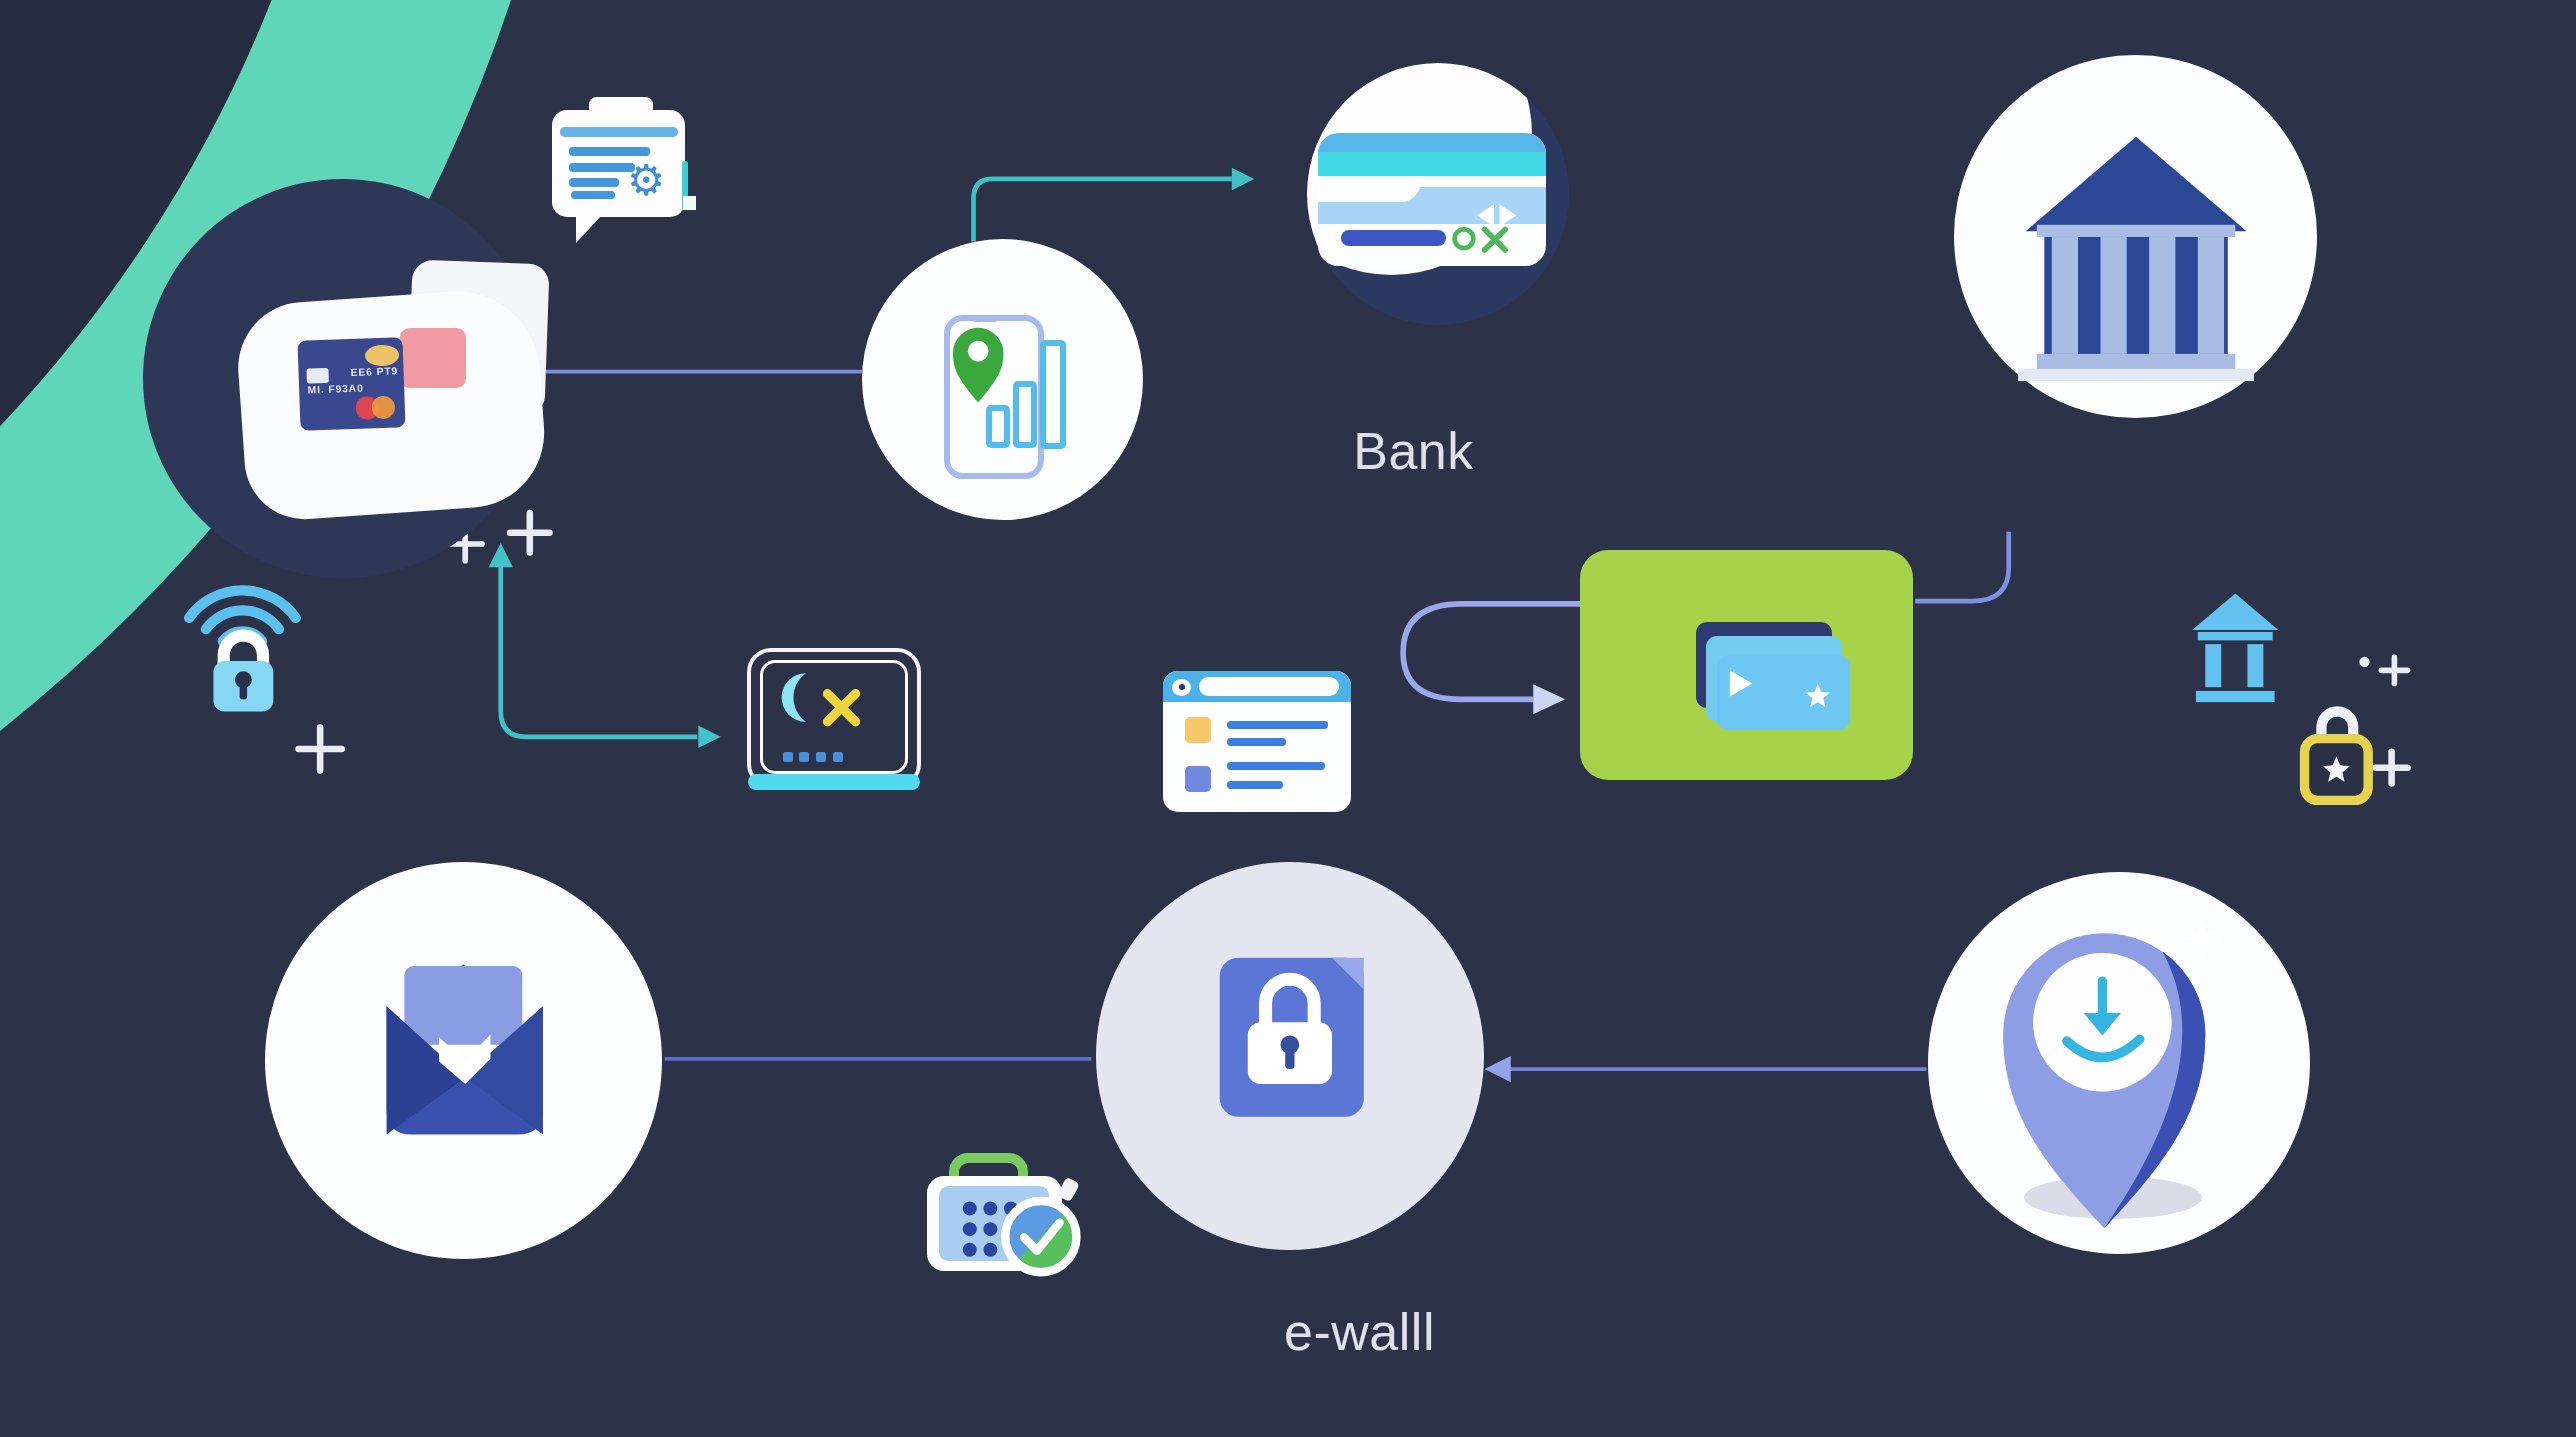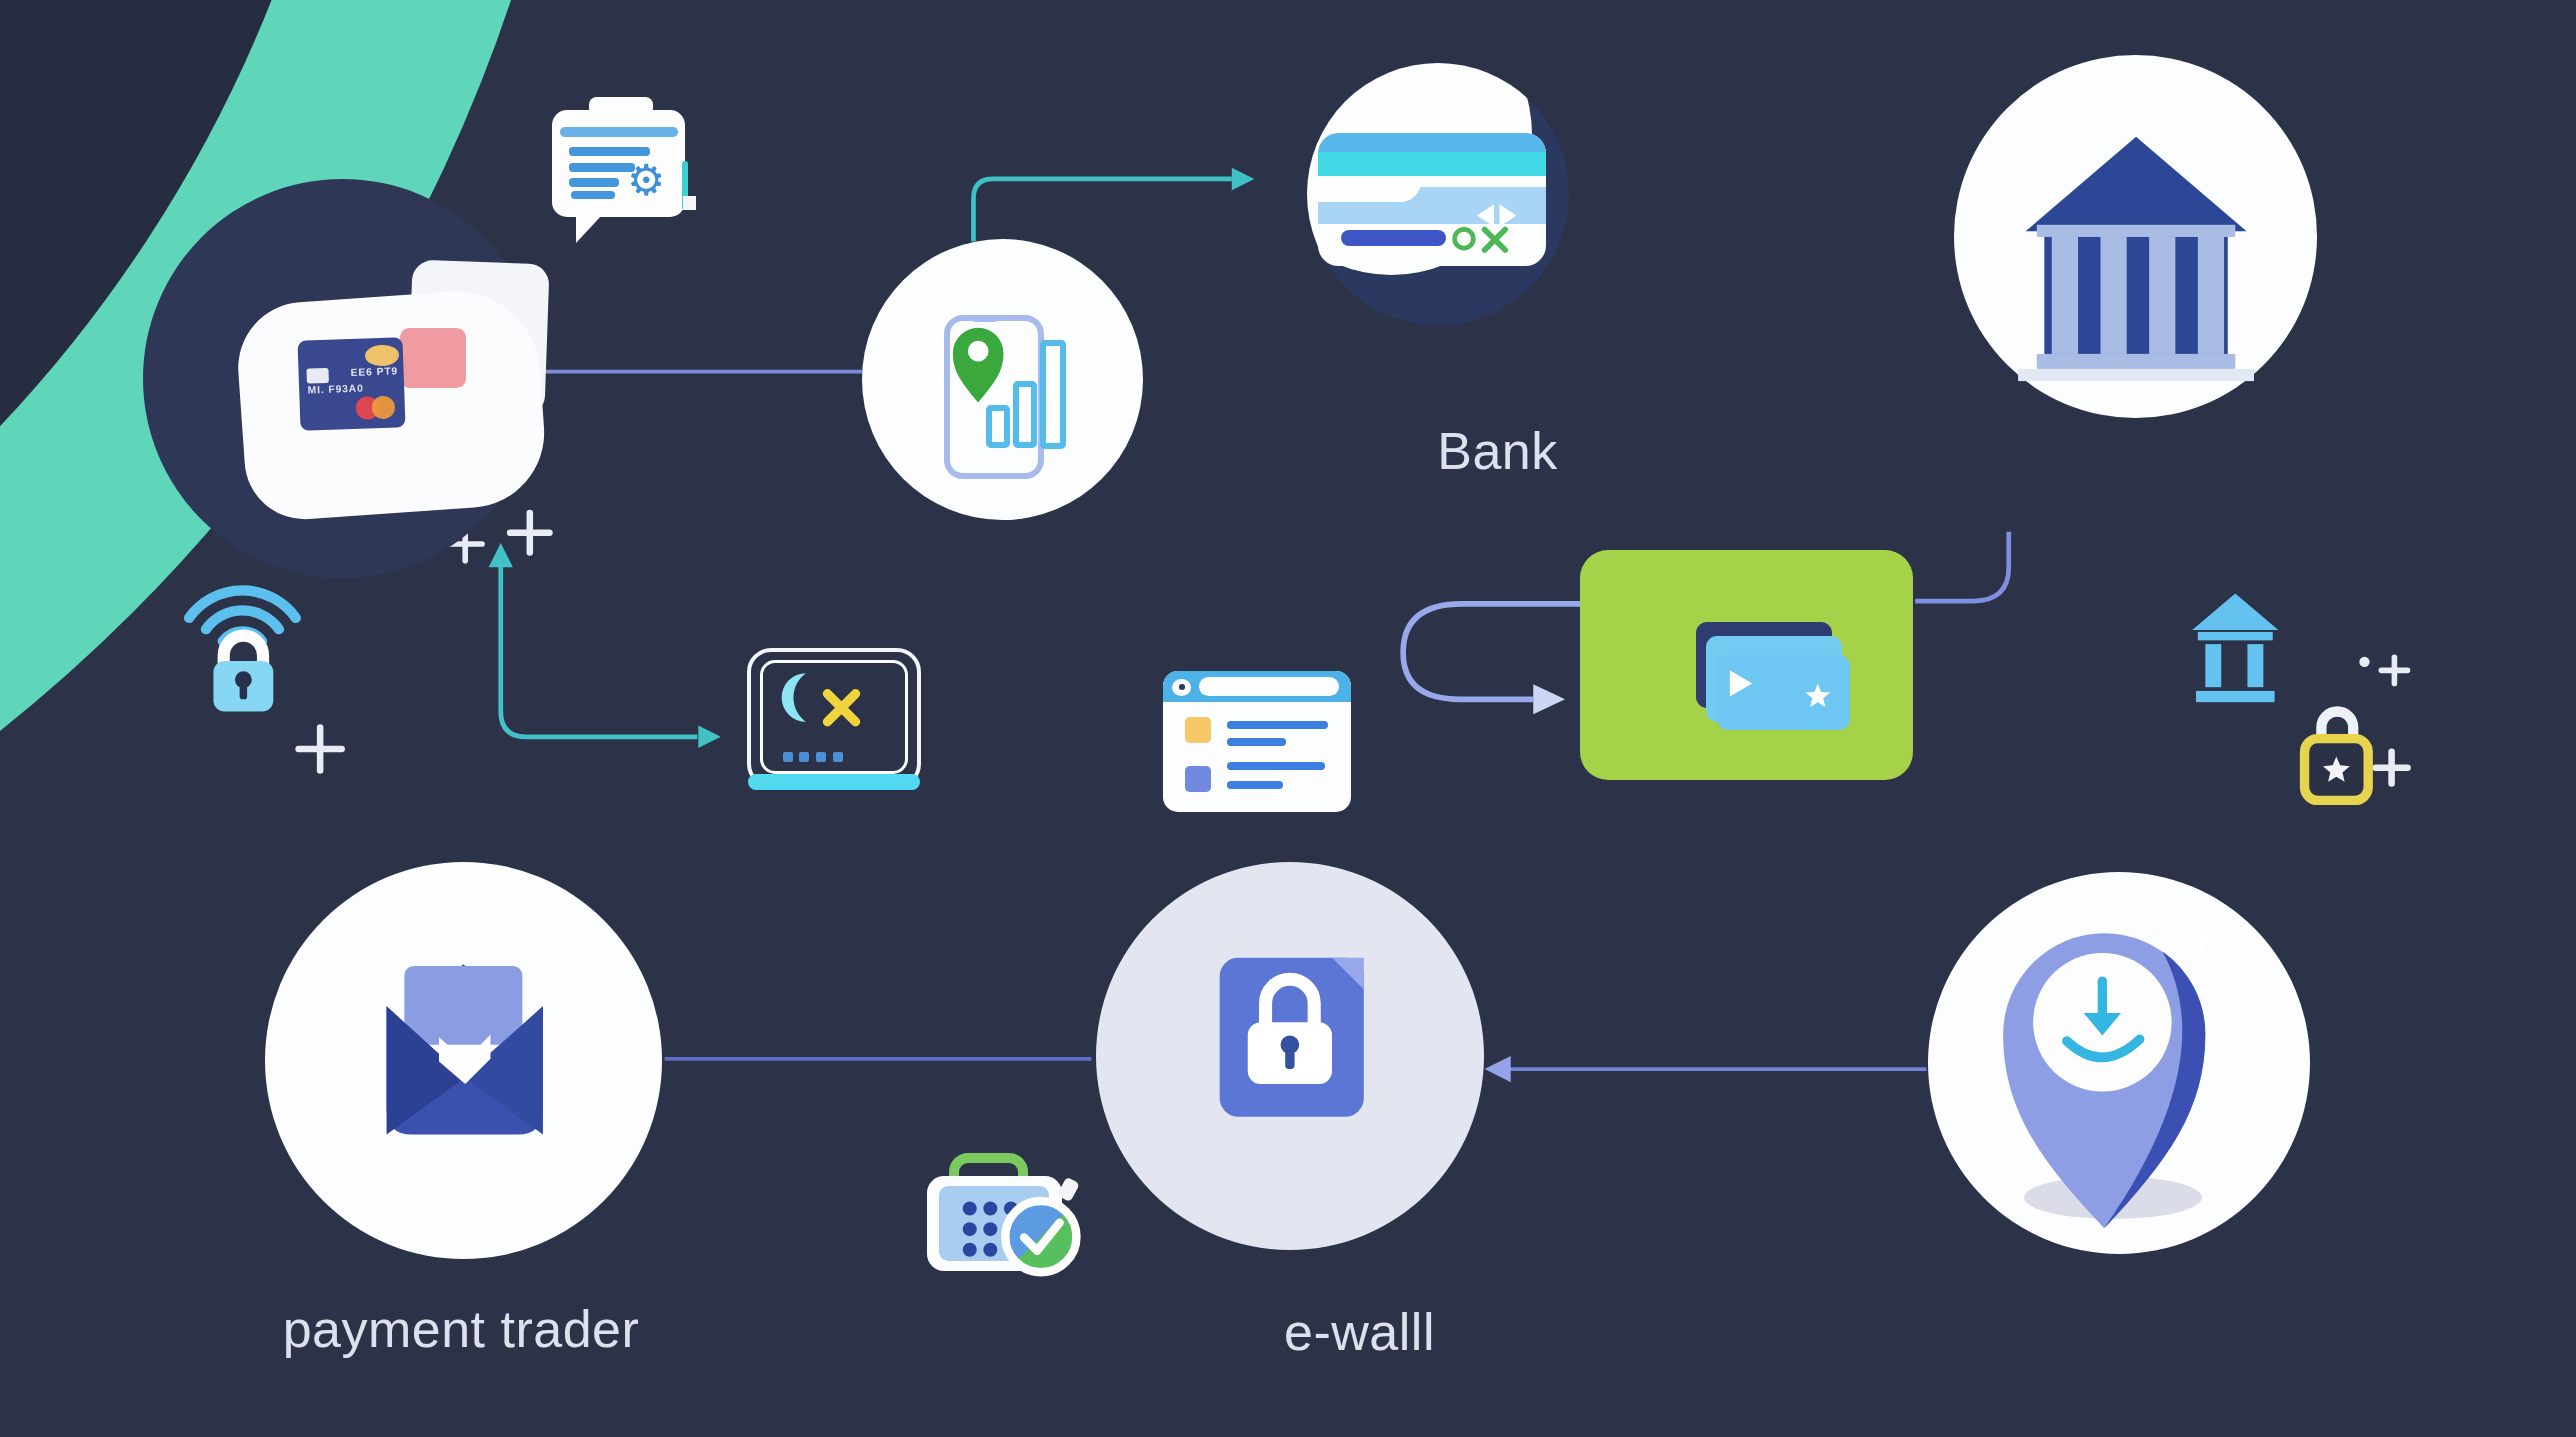--- a/index.html
+++ b/index.html
@@ -305,18 +305,17 @@
       <path d="M 2248 1312 C 2180 1240 2140 1185 2140 1105 A 108 108 0 1 1 2356 1105 C 2356 1185 2316 1240 2248 1312 Z" fill="#8d9ee4"></path>
       <path d="M 2248 1312 C 2316 1240 2356 1185 2356 1105 A 108 108 0 0 0 2310 1016 C 2348 1085 2340 1180 2248 1312 Z" fill="#3b50b2"></path>
       <circle cx="2246" cy="1092" r="74" fill="#fdfdfe"></circle>
       <path d="M 2246 1048 V 1086" stroke="#35b5e2" stroke-width="10" stroke-linecap="round" fill="none"></path>
       <polygon points="2246,1106 2226,1082 2266,1082" fill="#35b5e2"></polygon>
       <path d="M 2208 1112 Q 2246 1148 2286 1110" stroke="#35b5e2" stroke-width="10" stroke-linecap="round" fill="none"></path>
       <polygon points="2352,982 2357,997 2372,1002 2357,1007 2352,1022 2347,1007 2332,1002 2347,997" fill="#ffffff"></polygon>
     </g>
   </svg>
 
-  <div class="abs label" style="left:1404px;top:421px;width:187px;">Bank</div>
-  <div class="abs label" style="left:227px;top:1299px;width:468px;">payment trader</div>
+  <div class="abs label" style="left:1320px;top:421px;width:187px;">Bank</div>
   <div class="abs label" style="left:1219px;top:1302px;width:281px;">e-walll</div>
 
 </div>
 
 
 </body></html>

